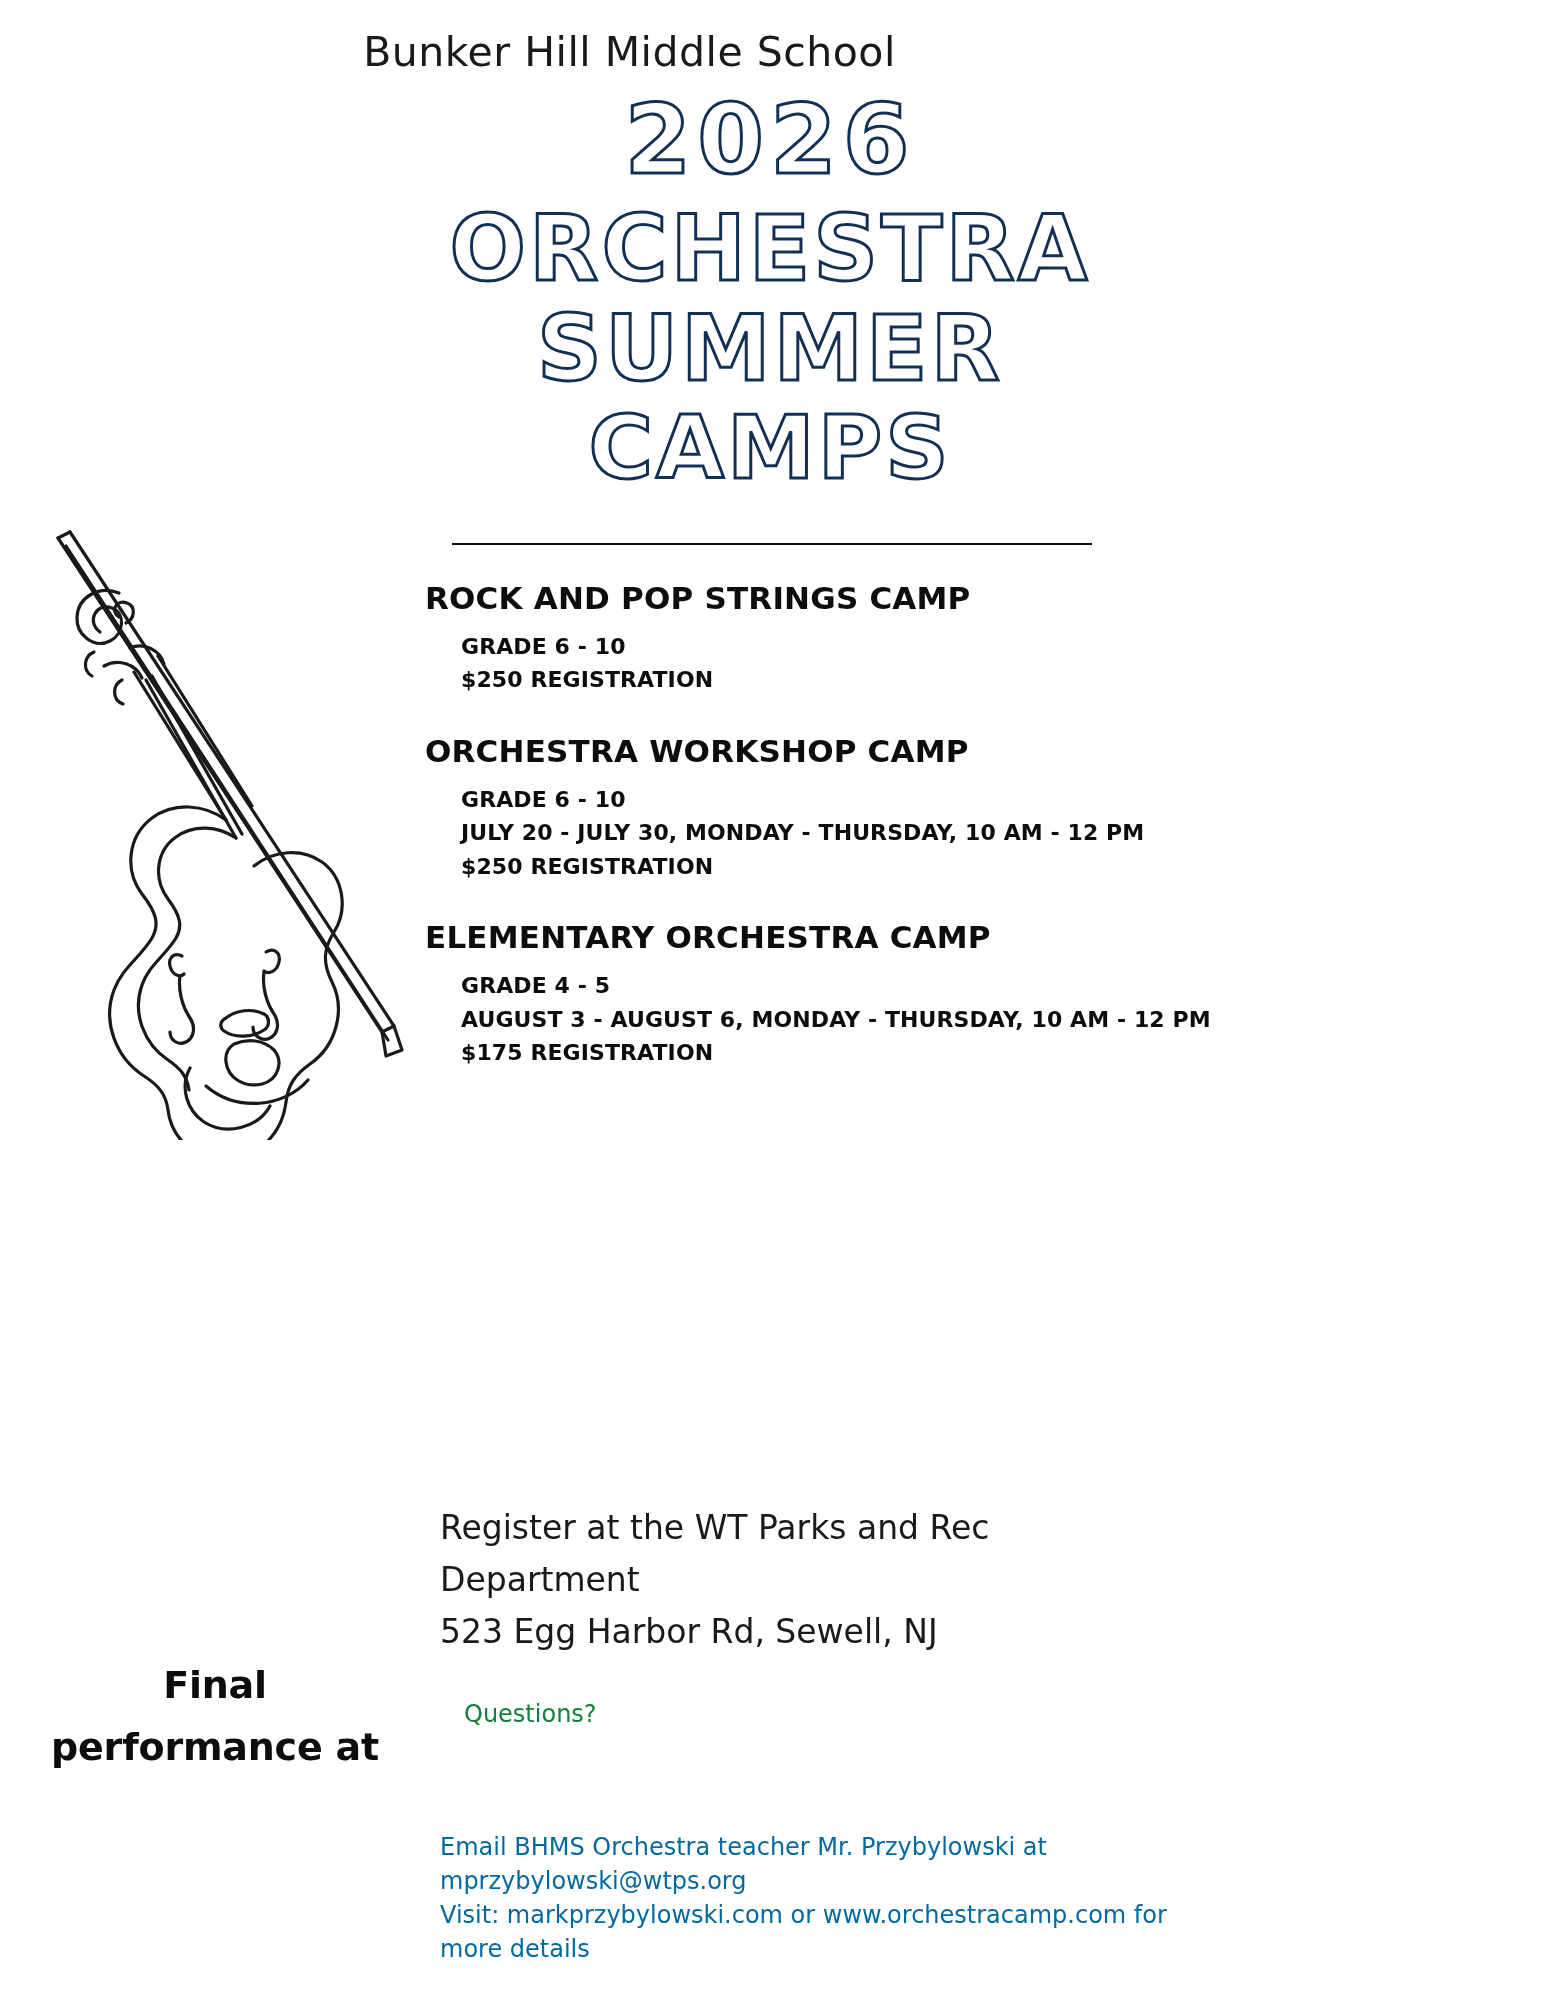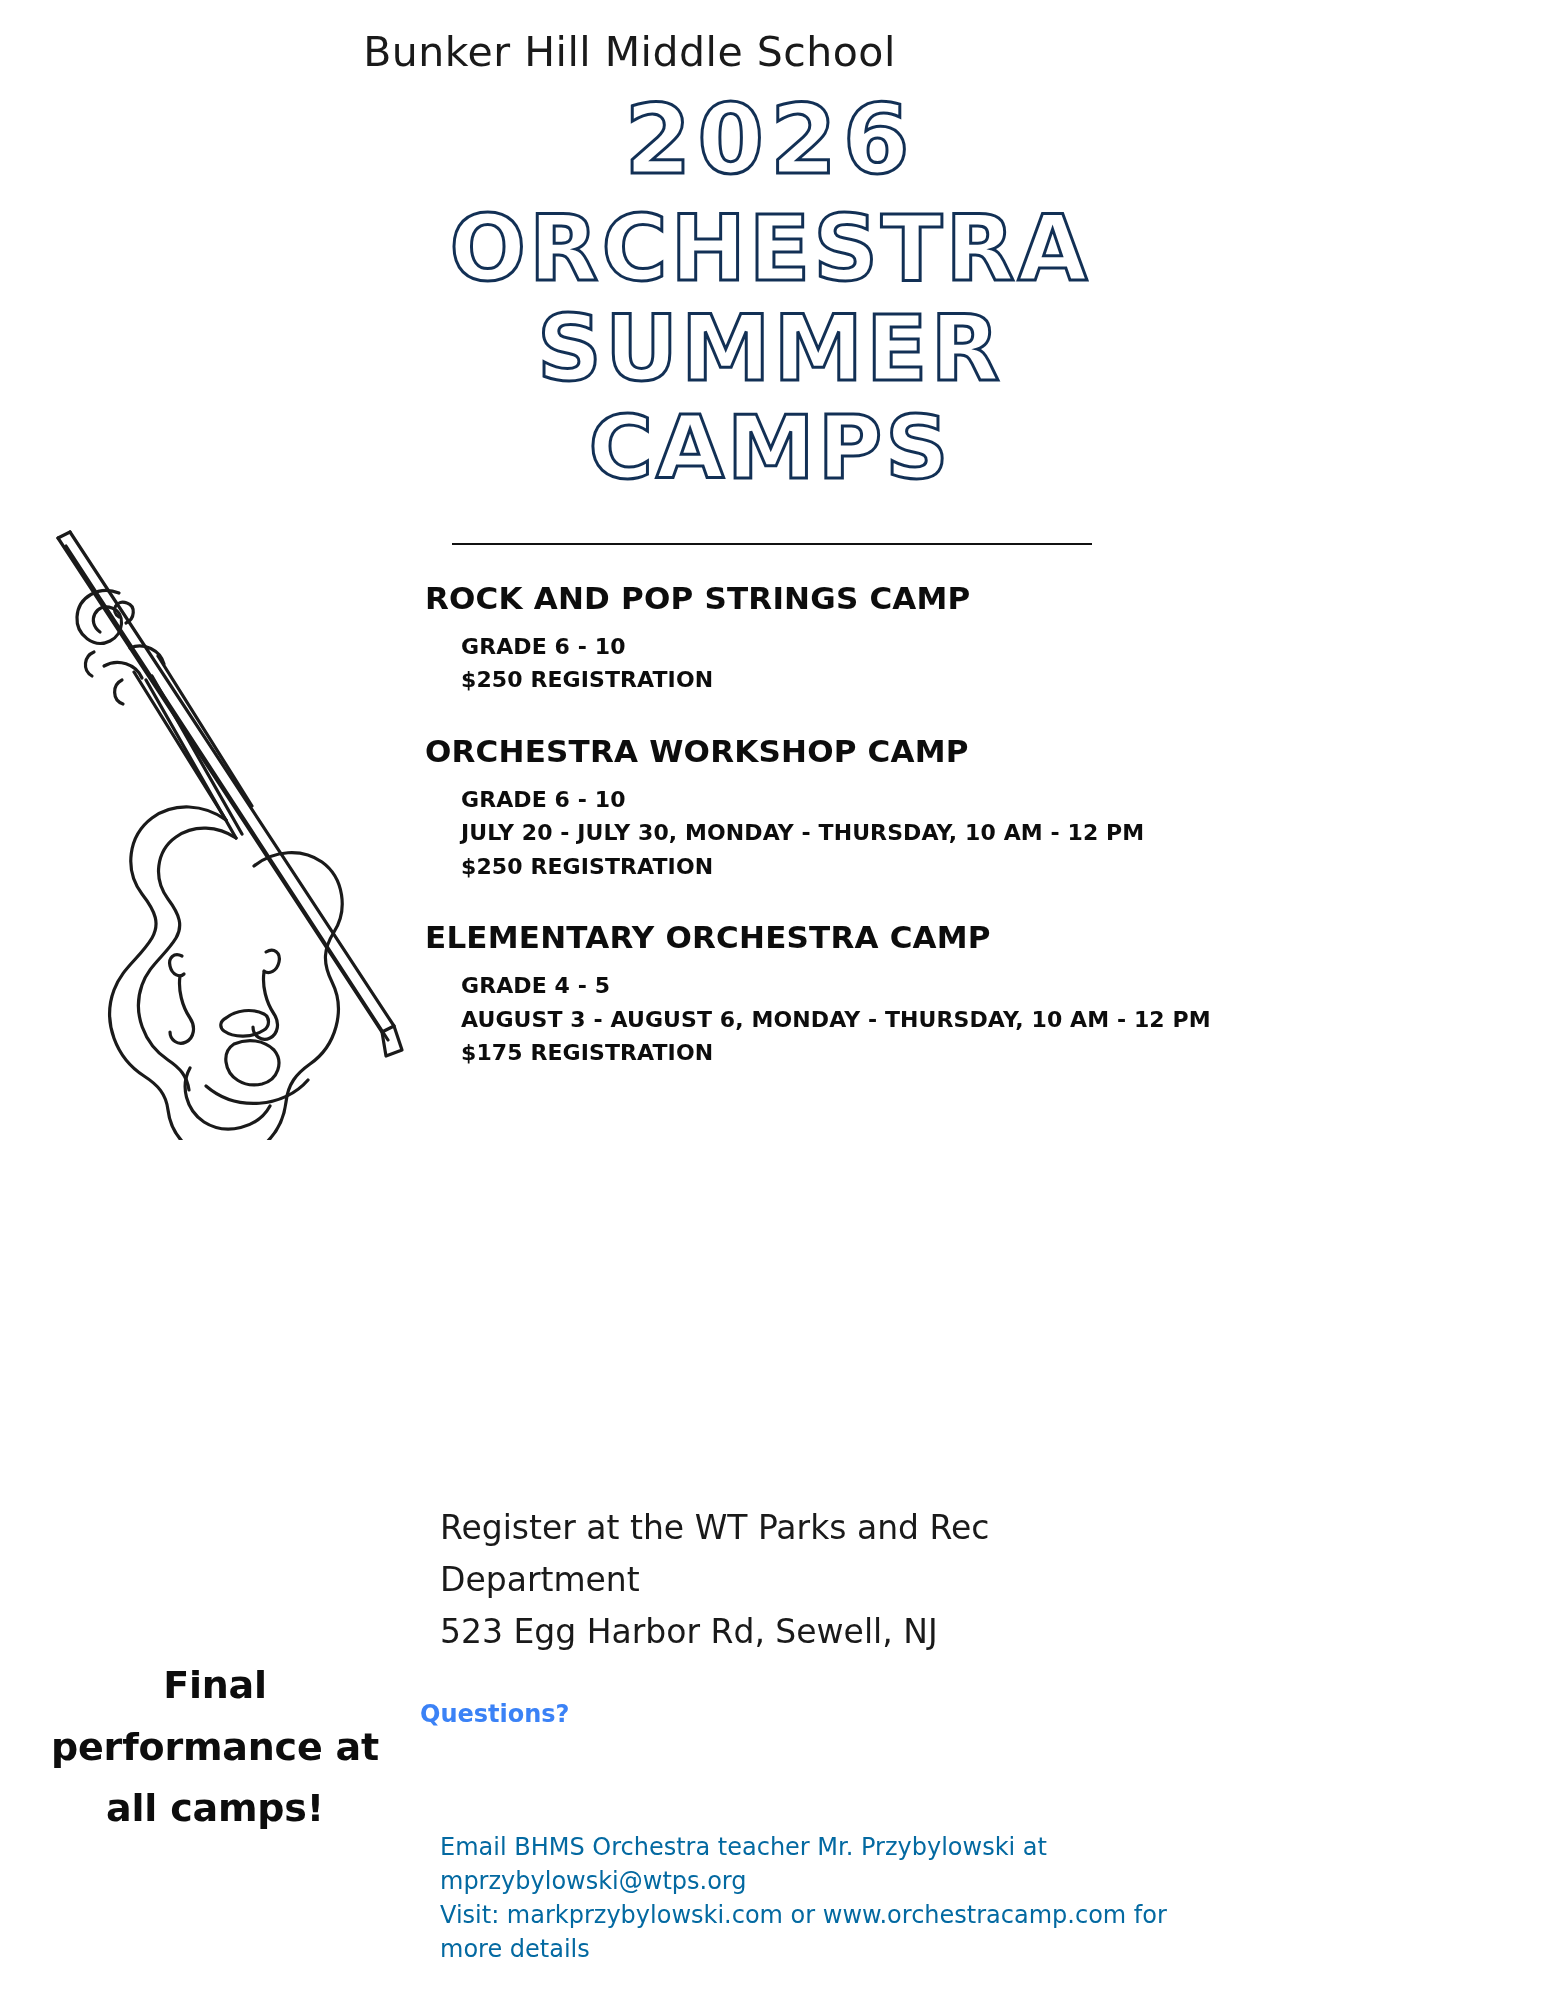--- a/index.html
+++ b/index.html
@@ -117,26 +117,26 @@
   .register-line {
     font-family: "DejaVu Sans", sans-serif;
     font-size: 33px;
     font-weight: 400;
     color: #1a1a1a;
     line-height: 1.58;
   }
 
   .questions {
     position: absolute;
-    left: 420px;
+    left: 464px;
     top: 1700px;
     font-family: "DejaVu Sans", sans-serif;
     font-size: 24px;
-    font-weight: 700;
-    color: #3b82f6;
+    font-weight: 400;
+    color: #15803d;
   }
 
   .contact {
     position: absolute;
     left: 440px;
     top: 1830px;
     width: 760px;
   }
 
   .contact-line {
@@ -286,16 +286,15 @@
   <div class="contact">
     <div class="contact-line">Email BHMS Orchestra teacher Mr. Przybylowski at</div>
     <div class="contact-line">mprzybylowski@wtps.org</div>
     <div class="contact-line">Visit: markprzybylowski.com or www.orchestracamp.com for</div>
     <div class="contact-line">more details</div>
   </div>
 
   <div class="callout">
     <div class="callout-line">Final</div>
     <div class="callout-line">performance at</div>
-    <div class="callout-line">all camps!</div>
   </div>
 
 </div>
 
 </body></html>

